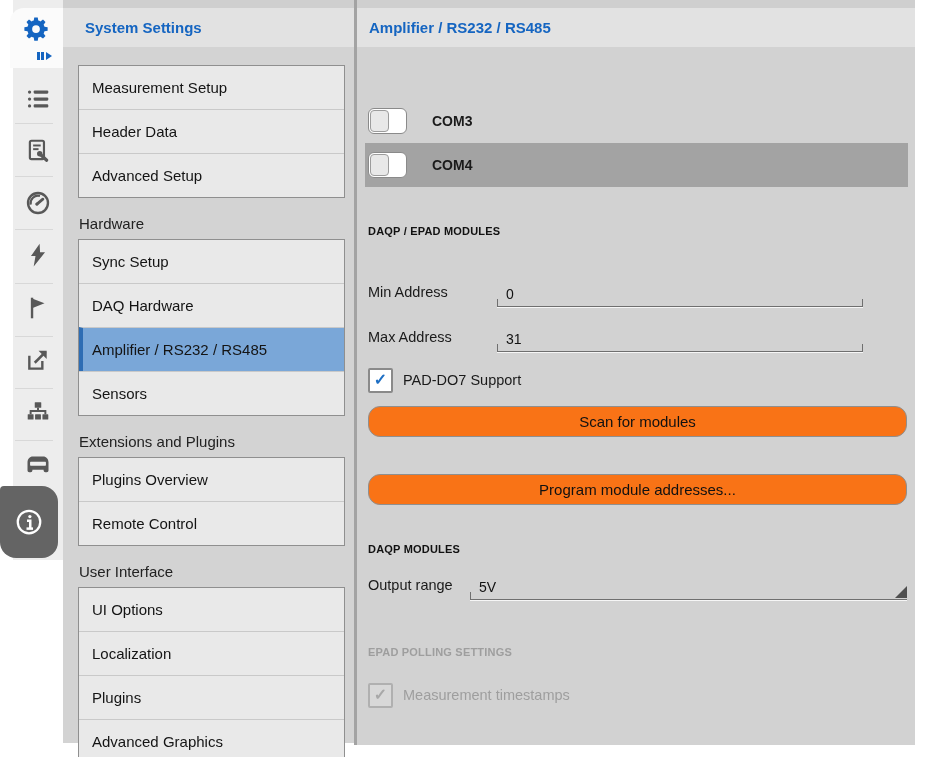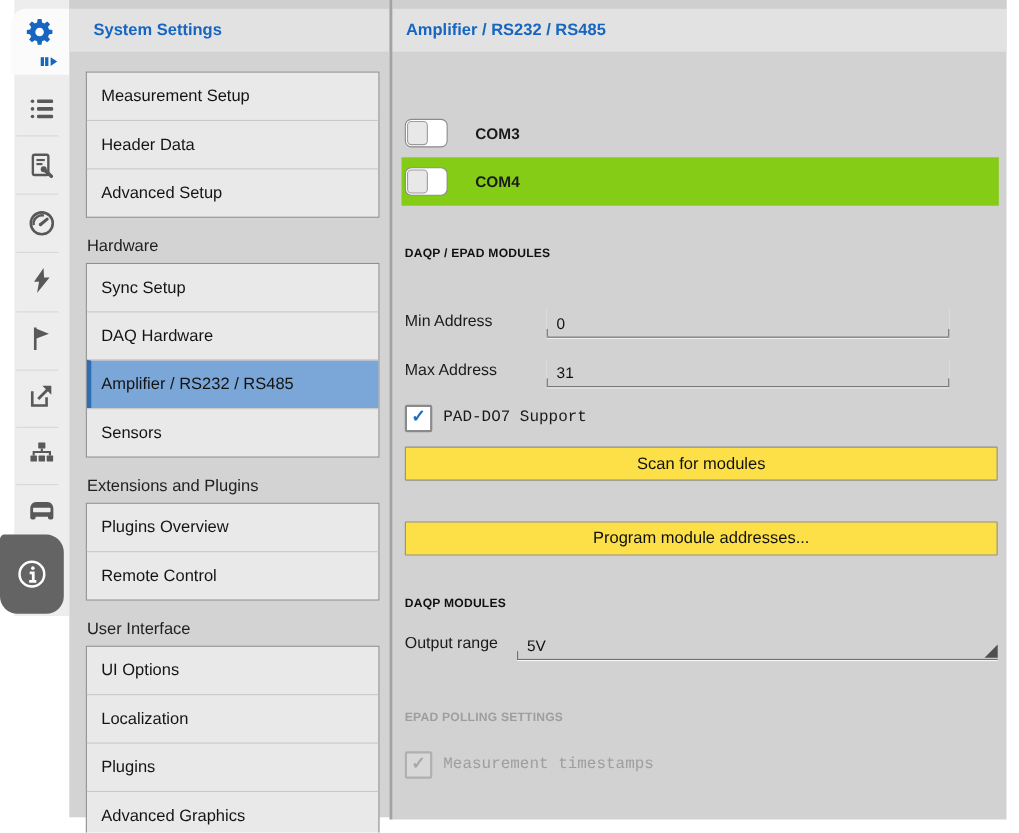--- a/index.html
+++ b/index.html
@@ -33,21 +33,21 @@
 
   
   #v-divider{position:absolute;left:354px;top:0;width:3px;height:745px;background:#a3a3a3;}
 
   
   #content{position:absolute;left:357px;top:0;width:558px;height:745px;background:#d2d2d2;}
   #content .panel-strip{padding-left:12px;}
   #content-body{padding:0 8px 0 11px;}
 
   .com-row{display:flex;align-items:center;height:44px;gap:25px;}
-  .com-row.alt{background:#84cc16;margin:0 -1px 0 -3px;padding-left:3px;}
+  .com-row.alt{background:#a3a3a3;margin:0 -1px 0 -3px;padding-left:3px;}
   .com-row:first-child{margin-top:52px;}
   .toggle{display:inline-block;width:37px;height:24px;background:#ffffff;border:1.5px solid #8a8a8a;border-radius:6px;position:relative;cursor:pointer;}
   .toggle .knob{position:absolute;left:1px;top:1px;width:17px;height:20px;background:#e8e8e8;border:1px solid #9c9c9c;border-radius:4px;}
   .com-label{font-size:14px;font-weight:bold;color:#1a1a1a;}
 
   .sec-heading{margin-top:38px;font-size:11px;font-weight:bold;color:#111111;letter-spacing:0.2px;}
   .sec-heading.disabled{color:#9e9e9e;}
 
   .field-row{display:flex;align-items:flex-end;margin-top:15px;height:30px;}
   .field-label{font-size:14.5px;color:#1a1a1a;width:129px;flex:none;align-self:center;}
@@ -56,27 +56,27 @@
   .uinput::before{left:0;}
   .uinput::after{right:0;}
   .uinput .uinput-val{position:absolute;left:9px;bottom:4px;font-size:14px;color:#111111;}
   .uinput.dd{width:auto;flex:1;cursor:pointer;}
   .uinput.dd::after{display:none;}
   .dd-arrow{position:absolute;right:0;bottom:1px;width:0;height:0;border-bottom:12px solid #4f4f4f;border-left:12px solid transparent;}
 
   .check-row{display:flex;align-items:center;gap:10px;margin-top:15px;height:26px;cursor:pointer;}
   .checkbox{width:21px;height:21px;background:#ffffff;border:2px solid #8a8a8a;border-radius:2px;display:flex;align-items:center;justify-content:center;flex:none;}
   .checkbox .mark{color:#1e6fc4;font-size:16px;font-weight:bold;line-height:1;}
-  .check-label{font-size:14.5px;color:#1a1a1a;font-family:Liberation Mono, monospace;}
+  .check-label{font-size:14.5px;color:#1a1a1a;}
   .check-row.disabled{cursor:default;}
   .check-row.disabled .checkbox{background:#d8d8d8;border-color:#b0b0b0;}
   .check-row.disabled .checkbox .mark{color:#a8a8a8;}
   .check-row.disabled .check-label{color:#9e9e9e;}
 
-  .wide-btn{display:block;width:100%;height:31px;margin-top:13px;background:#fde047;border:1px solid #8f8f8f;border-radius:1px;font-family:"Liberation Sans",sans-serif;font-size:15px;color:#111111;cursor:pointer;}
+  .wide-btn{display:block;width:100%;height:31px;margin-top:13px;background:#f97316;border:1px solid #8f8f8f;border-radius:12px;font-family:"Liberation Sans",sans-serif;font-size:15px;color:#111111;cursor:pointer;}
   .wide-btn.gap{margin-top:37px;}
 
   .mt-40{margin-top:40px;}
   .mt-46{margin-top:46px;}
   .mt-24{margin-top:24px;}
   svg{display:block;}
 </style>
 </head>
 <body>
 

